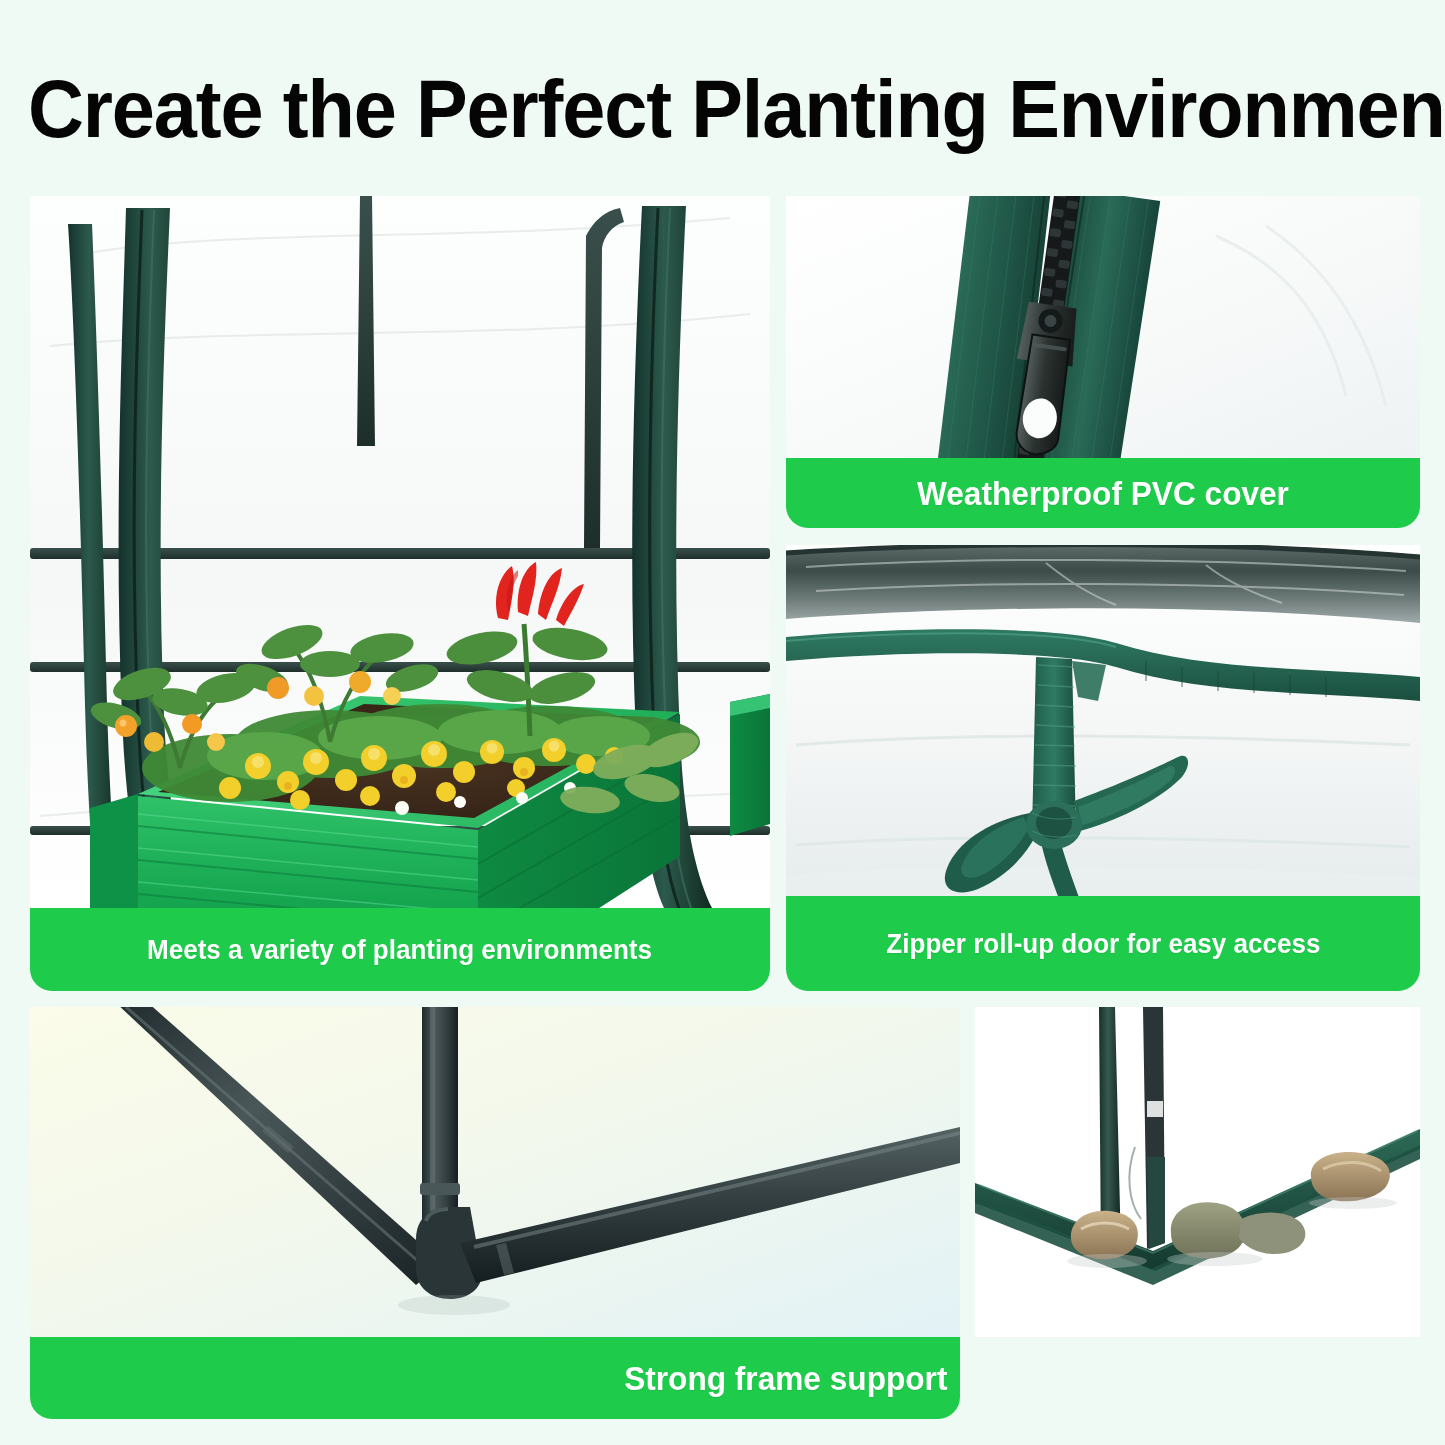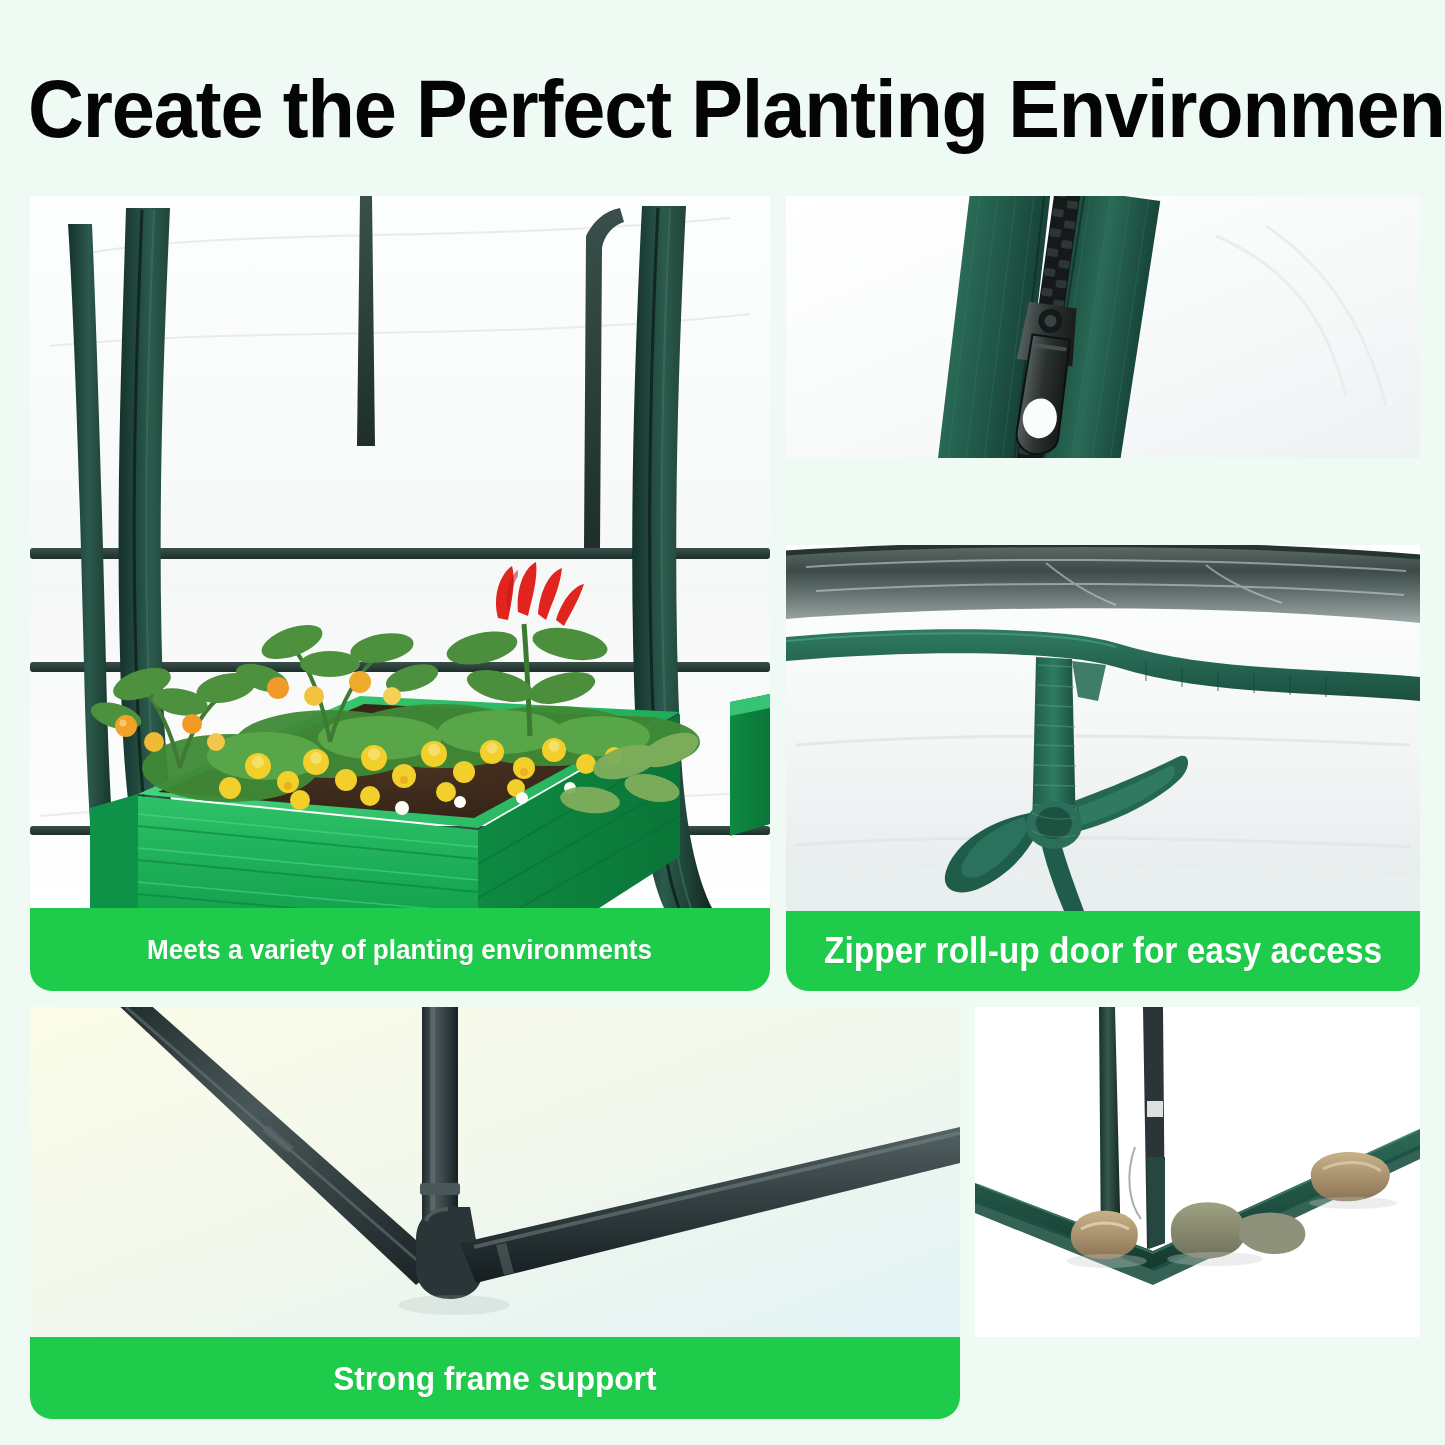--- a/index.html
+++ b/index.html
@@ -36,25 +36,25 @@
   #p1{left:30px;top:196px;width:740px;height:795px;}
   #p1 .photo{height:712px;}
   #p1 .caption{height:83px;font-size:28px;}
 
   #p2{left:786px;top:196px;width:634px;height:332px;}
   #p2 .photo{height:262px;}
   #p2 .caption{height:70px;font-size:34px;}
 
   #p3{left:786px;top:545px;width:634px;height:446px;}
   #p3 .photo{height:368px;}
-  #p3 .caption{height:80px;font-size:36px;}
+  #p3 .caption{height:95px;font-size:28px;}
 
   #p4{left:30px;top:1007px;width:930px;height:412px;}
   #p4 .photo{height:330px;}
-  #p4 .caption{height:82px;font-size:34px;}
+  #p4 .caption{height:82px;font-size:34px;justify-content:flex-end;}
 
   #p5{left:975px;top:1007px;width:445px;height:412px;}
   #p5 .photo{height:330px;}
   #p5 .caption{height:82px;font-size:34px;}
 
   svg{display:block;width:100%;height:100%;}
 </style>
 </head>
 <body>
 
@@ -396,20 +396,23 @@
             <circle cx="88" cy="134" r="12" fill="#14191a"></circle>
             <circle cx="88" cy="134" r="6" fill="#3b4445"></circle>
 
             <path d="M72 150 L 110 150 L 112 250 C 112 262 98 268 90 268 C 80 268 70 260 70 248 Z" fill="url(#pullG)" stroke="#0d1112" stroke-width="2"></path>
             <ellipse cx="91" cy="232" rx="17" ry="20" fill="#fbfcfc"></ellipse>
             <rect x="74" y="158" width="34" height="4" rx="2" fill="#4d5756" opacity=".8"></rect>
           </g>
         </g>
       </svg>
     </div>
+    <div class="caption">
+      <span>Weatherproof PVC cover</span>
+    </div>
   </div>
 
   <div class="panel" id="p3">
     <div class="photo">
       <svg viewBox="0 0 634 368" preserveAspectRatio="xMidYMid slice">
         <defs>
           <linearGradient id="rollG" x1="0" y1="0" x2="0" y2="1">
             <stop offset="0" stop-color="#5f6f6c"></stop>
               <stop offset=".35" stop-color="#3c4a48"></stop>
             <stop offset=".7" stop-color="#6d7b79"></stop>

